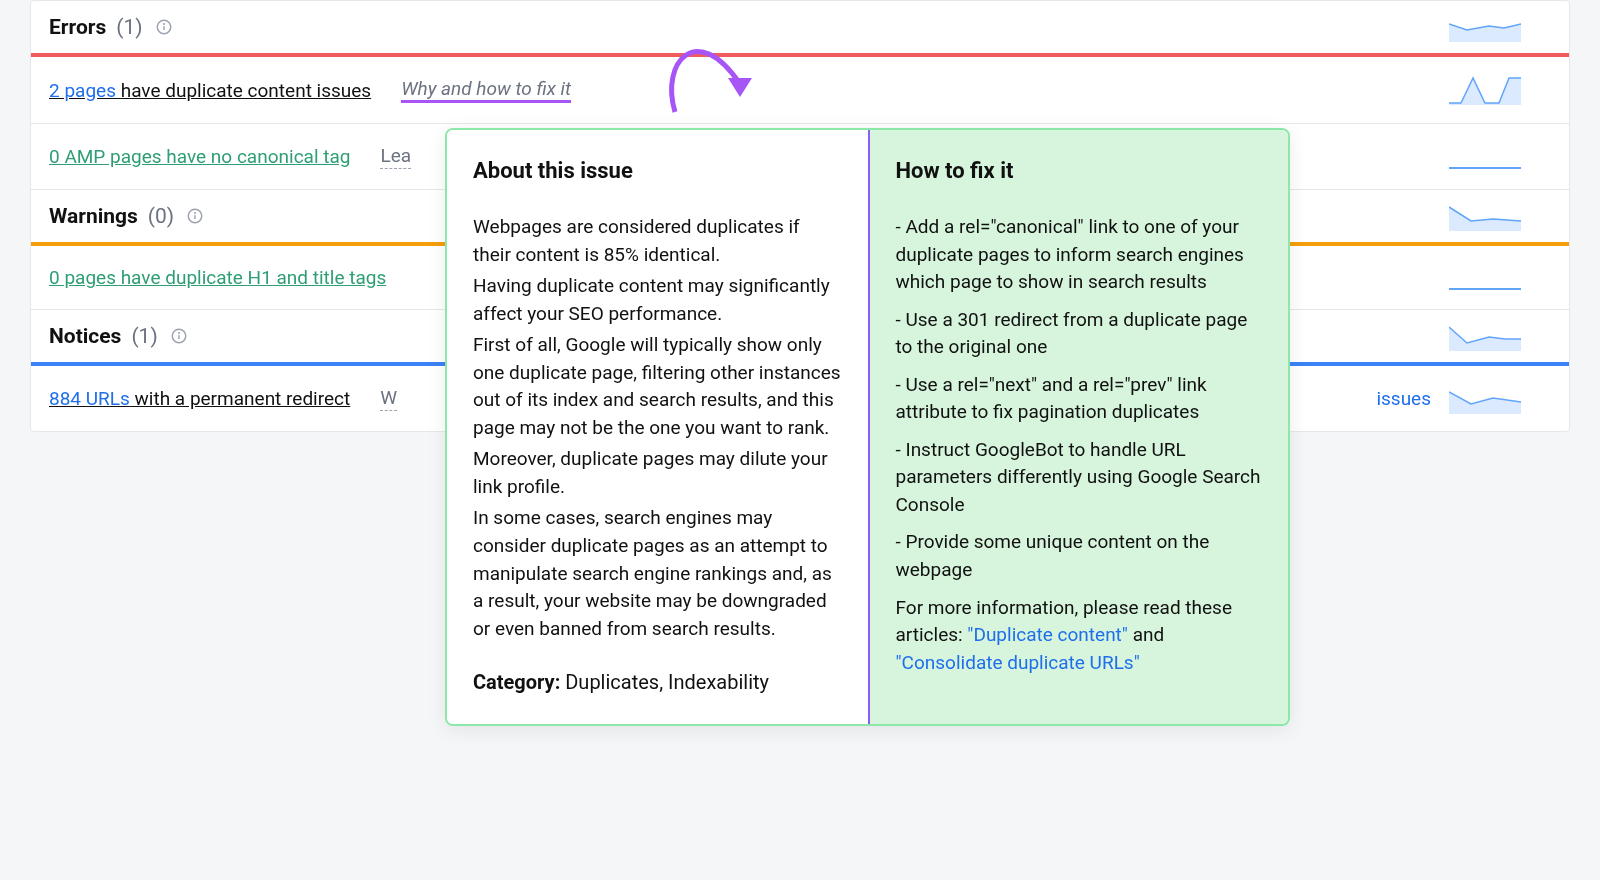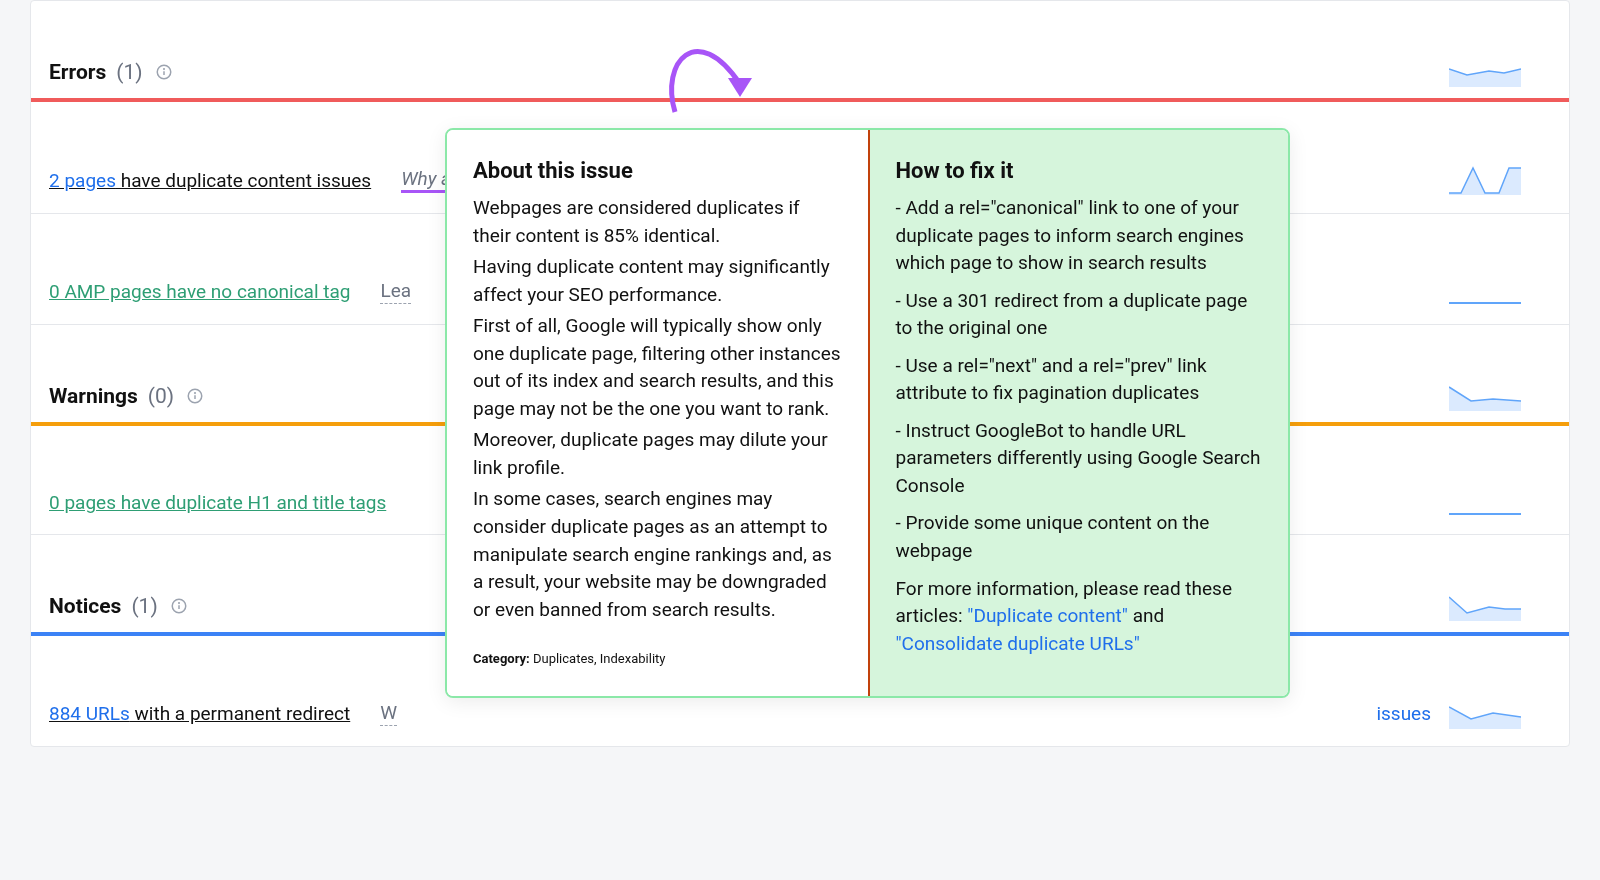--- a/index.html
+++ b/index.html
@@ -95,48 +95,48 @@
   }
   .pop-left {
     width: 50%;
     padding: 28px 26px 30px 26px;
     background: #fff;
   }
   .pop-right {
     width: 50%;
     padding: 28px 26px 30px 26px;
     background: #d6f5dc;
-    border-left: 2px solid #c2410c;
+    border-left: 2px solid #8b5cf6;
   }
   .pop-title {
     font-weight: 700;
     font-size: 22px;
-    margin-bottom: 11px;
+    margin-bottom: 30px;
   }
   .pop-body {
     font-size: 19px;
     line-height: 1.45;
     color: #111;
   }
   .pop-body p { margin: 10px 0 4px 0; }
   .pop-body .spaced { margin-top: 0; }
   .pop-label { font-weight: 700; }
-  .category-line { margin-top: 28px; font-size: 13px; }
+  .category-line { margin-top: 28px; font-size: 20px; }
   .peek-link { color: #1f6feb; font-size: 19px; }
   .arrow-svg {
     position: absolute;
     left: 645px;
     top: 22px;
     width: 120px;
     height: 110px;
     pointer-events: none;
   }
   .arrow-stroke { stroke: #a855f7; stroke-width: 5; fill: none; }
   .arrow-head { fill: #a855f7; }
-  .row-relative { position: relative; margin-top: 45px; }
+  .row-relative { position: relative; }
 </style>
 </head>
 <body>
 
 <div class="panel">
 
   <div class="section-head row-relative">
     <span class="section-title">Errors</span>
     <span class="section-count">(1)</span>
     <span class="info-icon">

